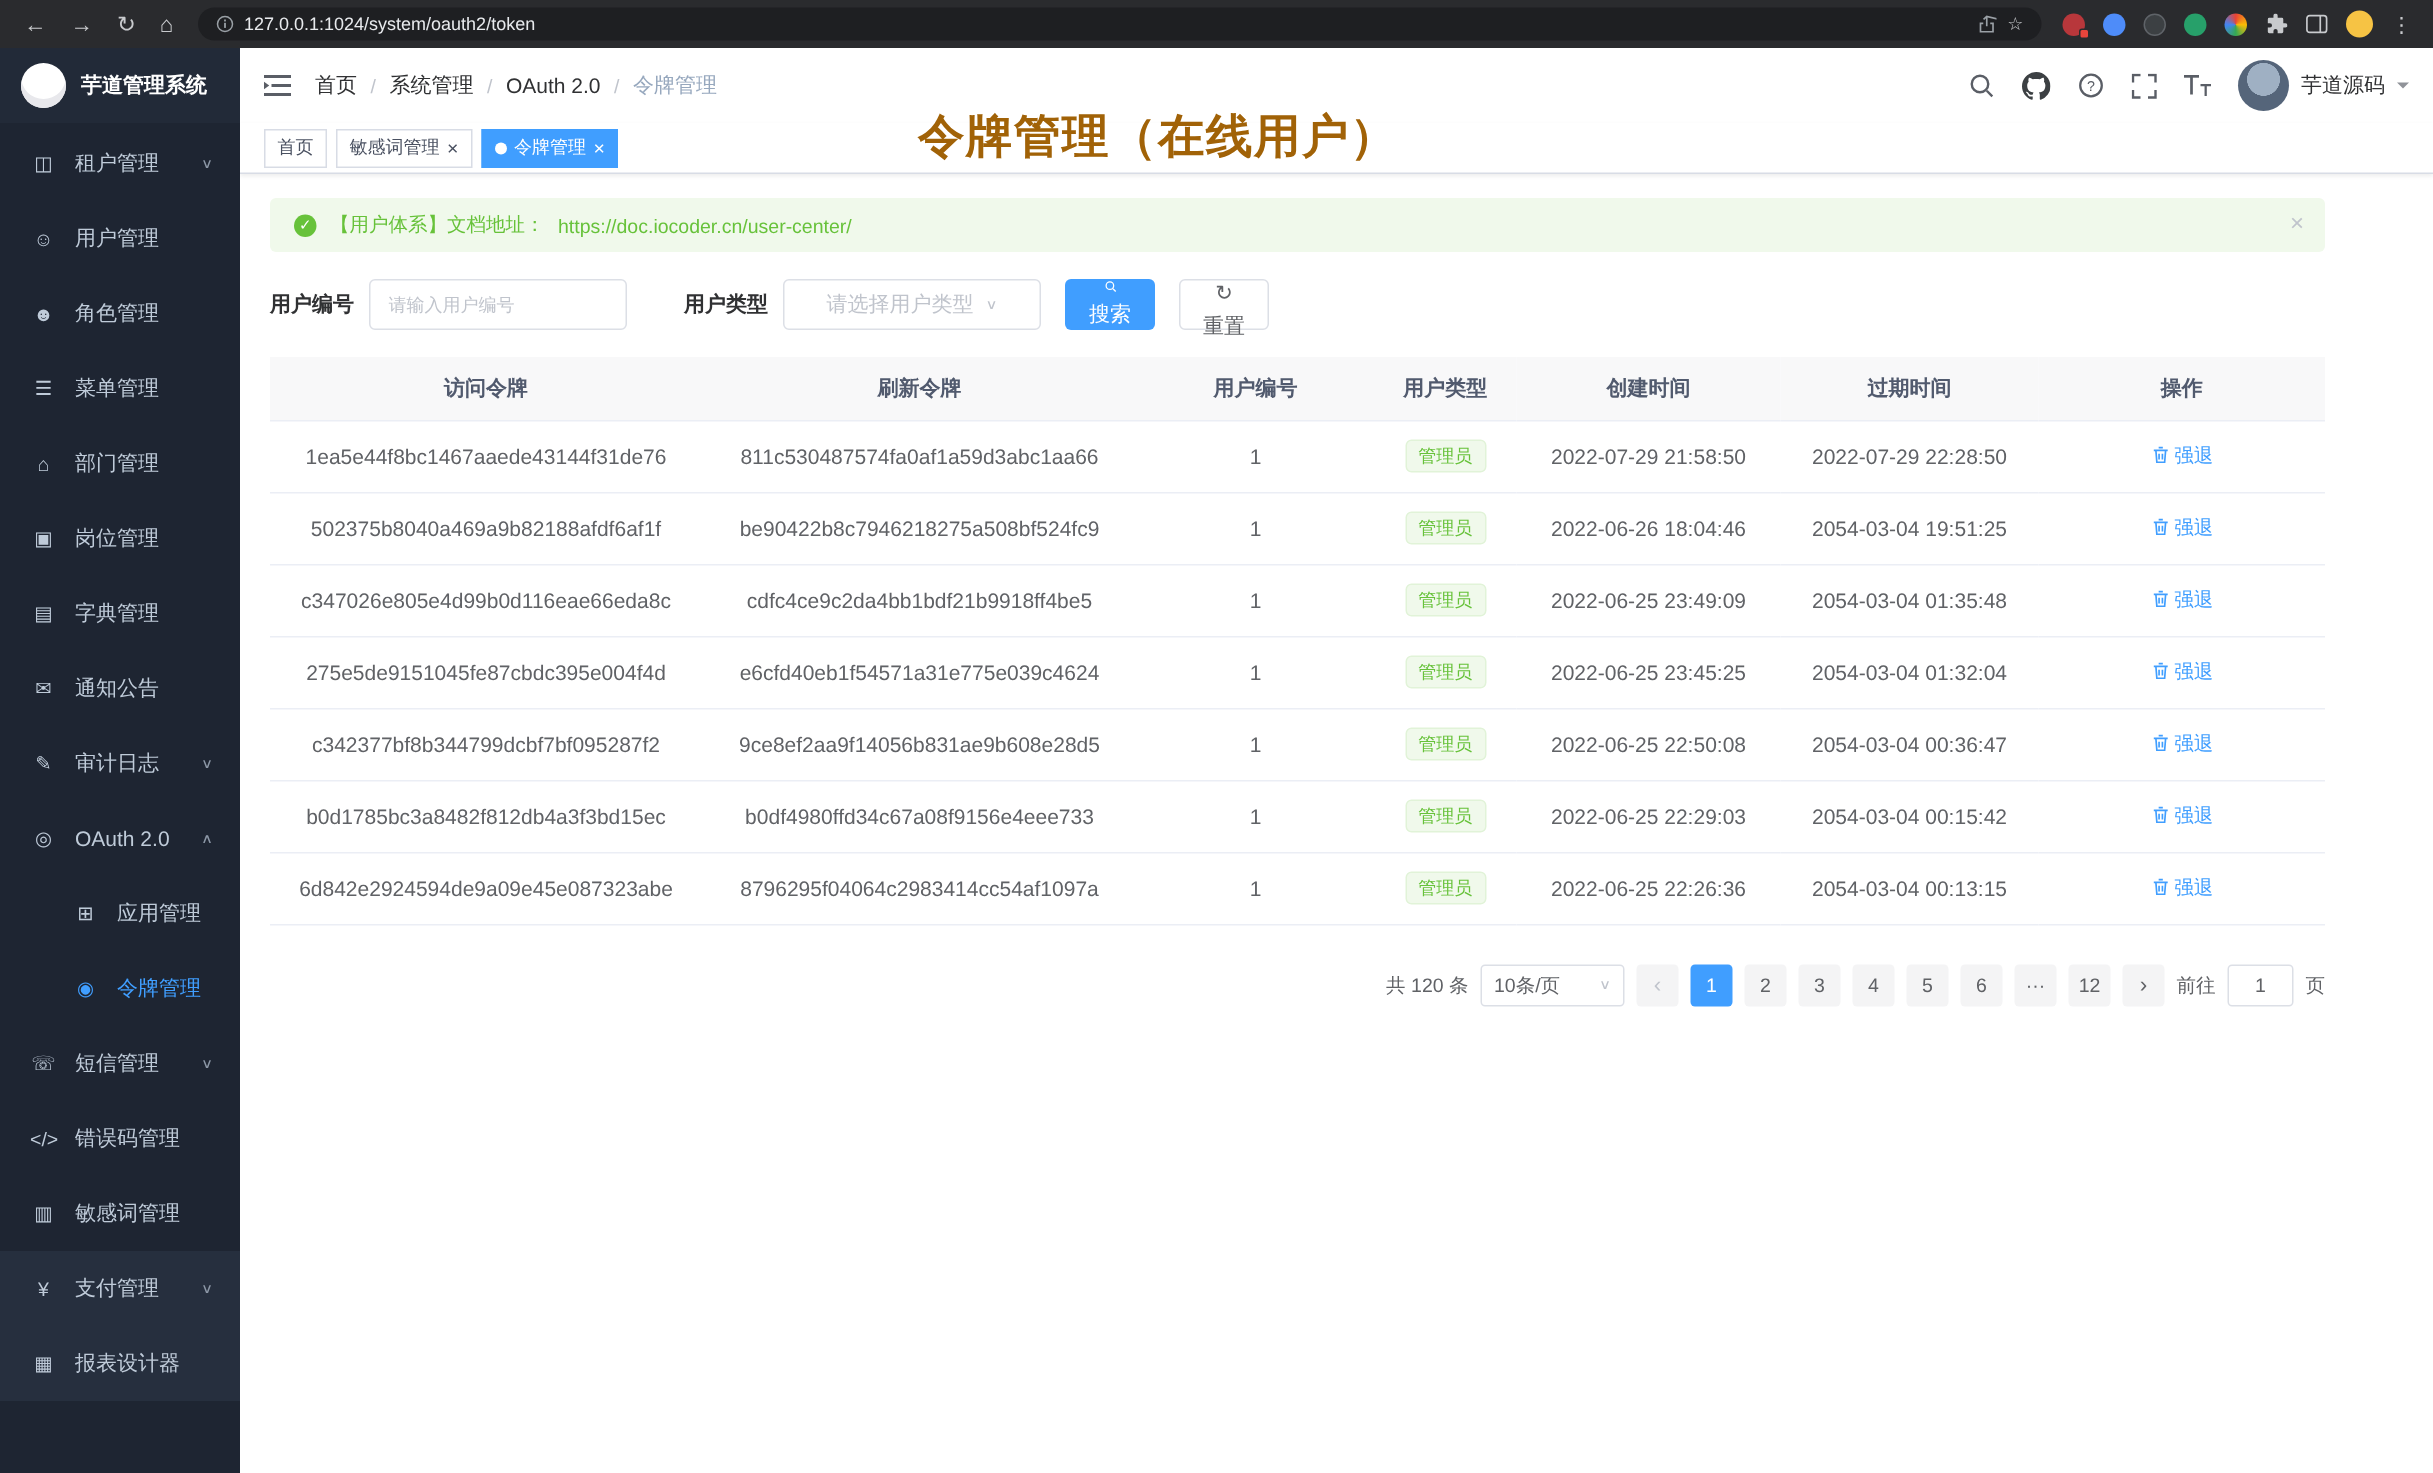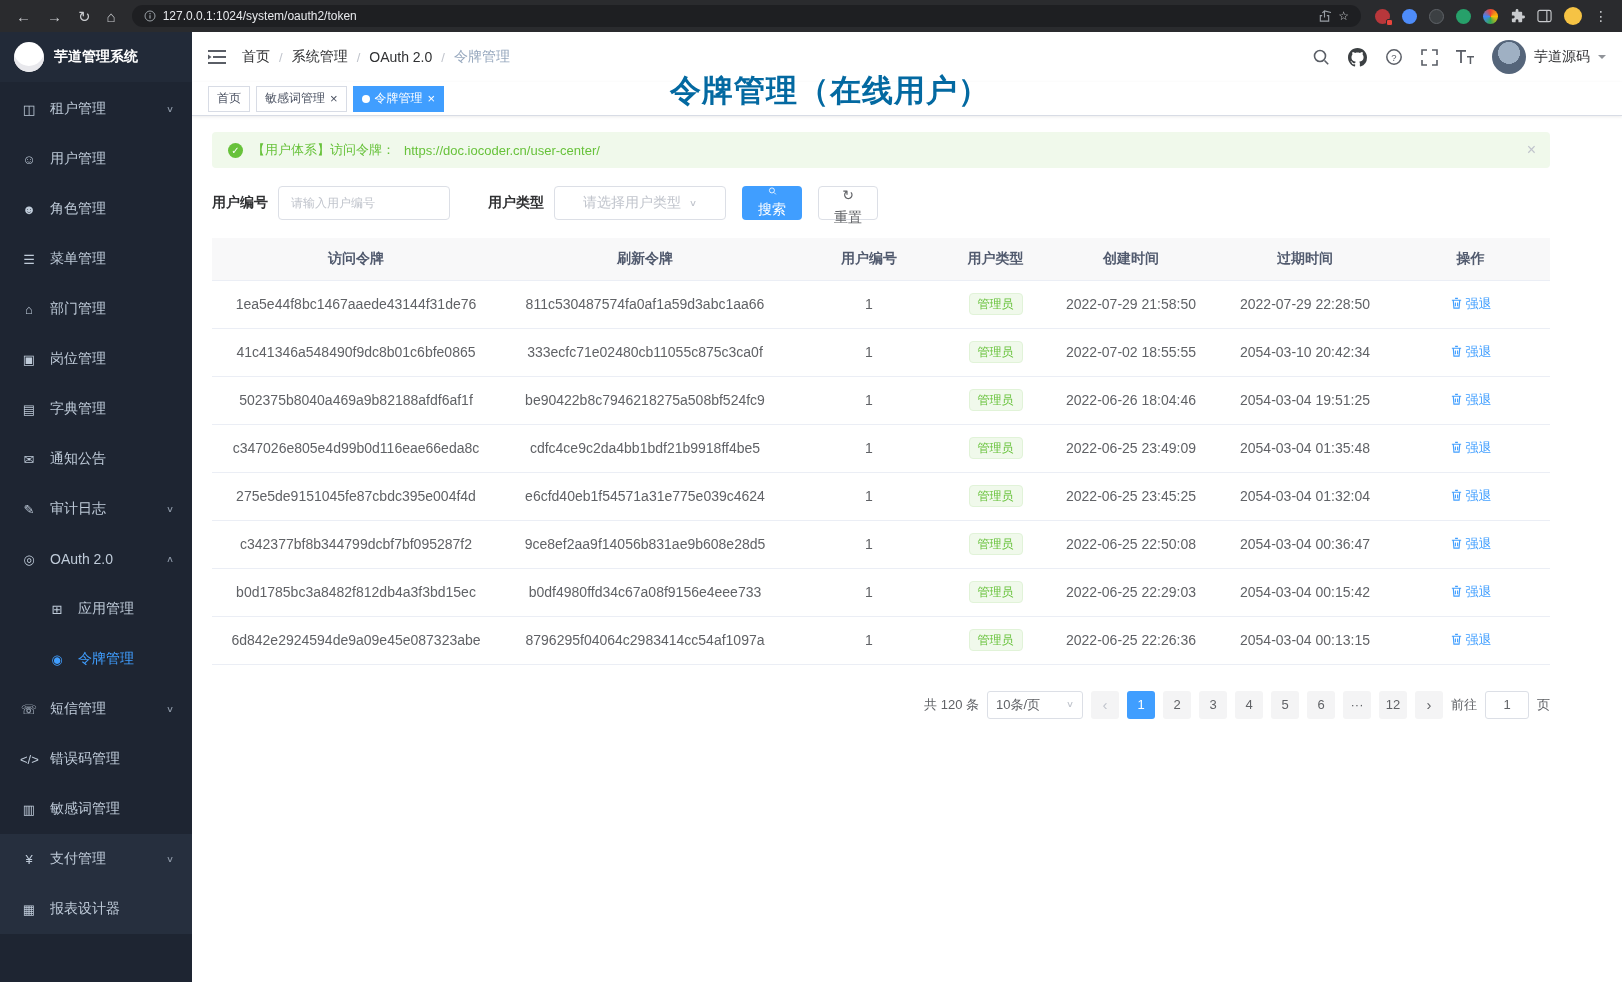--- a/index.html
+++ b/index.html
@@ -15,21 +15,21 @@
   .url-text{flex:1;white-space:nowrap;overflow:hidden;}
   .b-ext{display:flex;align-items:center;gap:12px;padding:0 4px;}
   .ext-dot{width:15px;height:15px;border-radius:50%;display:inline-block;position:relative;cursor:pointer;}
   .ext-badge{position:absolute;right:-3px;bottom:-2px;width:7px;height:7px;background:#e8453c;
     border-radius:2px;border:1px solid #2a2b2e;}
   .b-avatar{width:18px;height:18px;border-radius:50%;background:#f6c344;display:inline-block;cursor:pointer;}
   .b-more{color:#c8cacd;font-size:14px;cursor:pointer;}
 
   
   .app{display:flex;height:950px;}
-  .sidebar{width:192px;flex-shrink:0;background:#1e2532;display:flex;flex-direction:column;}
+  .sidebar{width:160px;flex-shrink:0;background:#1e2532;display:flex;flex-direction:column;}
   .logo-row{height:50px;display:flex;align-items:center;gap:10px;padding:0 14px;background:#222a38;cursor:pointer;}
   .logo-img{width:30px;height:30px;border-radius:50%;background:#fff;flex-shrink:0;
     box-shadow:inset 0 -6px 0 #e8e8ec;}
   .logo-title{color:#fff;font-size:14px;font-weight:700;white-space:nowrap;}
   .menu{flex:1;padding-top:2px;overflow:hidden;}
   .menu-item{height:50px;display:flex;align-items:center;gap:12px;color:#bfcbd9;font-size:14px;
     position:relative;cursor:pointer;white-space:nowrap;}
   .menu-item.top{padding-left:20px;}
   .menu-item.sub{padding-left:48px;}
   .menu-item.active{color:#409eff;}
@@ -101,21 +101,21 @@
     align-items:center;justify-content:space-between;padding:0 8px;cursor:pointer;}
   .pages{display:flex;align-items:center;gap:8px;}
   .pbtn{min-width:28px;height:28px;border-radius:3px;background:#f4f4f5;display:inline-flex;
     align-items:center;justify-content:center;font-size:13px;color:#606266;cursor:pointer;padding:0 5px;}
   .pbtn.active{background:#409eff;color:#fff;}
   .pbtn.nav{font-size:15px;}
   .pbtn.prev{color:#c0c4cc;}
   .goto-input{width:44px;height:28px;border:1px solid #dcdfe6;border-radius:3px;text-align:center;
     font-size:13px;color:#606266;outline:none;font-family:inherit;}
 
-  .annotation{position:absolute;left:478px;top:38px;font-size:31px;font-weight:700;color:#0369a1;
+  .annotation{position:absolute;left:452px;top:38px;font-size:31px;font-weight:700;color:#a16207;
     letter-spacing:1px;z-index:50;pointer-events:none;}
 </style>
 </head>
 <body>
 
 <div class="browser">
   <div class="b-nav">
     <span class="b-btn">←</span>
     <span class="b-btn">→</span>
     <span class="b-btn">↻</span>
@@ -341,21 +341,21 @@
     <span class="tag-dot"></span>
     <span class="tag-label">令牌管理</span>
     <span class="tag-close">×</span>
   </span>
 </div>
 
     <div class="content">
 
       <div class="alert">
         <span class="alert-check">✓</span>
-        <span>【用户体系】访问令牌：</span>
+        <span>【用户体系】文档地址：</span>
         <a class="alert-link">https://doc.iocoder.cn/user-center/</a>
         <span class="alert-close">×</span>
       </div>
 
       <div class="filter">
         <span class="f-label">用户编号</span>
         <input class="f-input" placeholder="请输入用户编号" style="">
         <span class="f-label second">用户类型</span>
         <div class="f-select">
           <span>请选择用户类型</span>
@@ -415,38 +415,20 @@
     <td>
       <span class="action">
         <svg width="13" height="13" viewBox="0 0 14 14" fill="none" stroke="currentColor" stroke-width="1.2">
                       <path d="M2 3.5h10M5.5 1.5h3M3.5 3.5l.7 8.5h5.6l.7-8.5M5.8 6v4M8.2 6v4"></path>
                     </svg>
         <span class="action-label">强退</span>
       </span>
     </td>
   </tr>
 
-  <tr>
-    <td class="c-access">41c41346a548490f9dc8b01c6bfe0865</td>
-    <td class="c-refresh">333ecfc71e02480cb11055c875c3ca0f</td>
-    <td class="c-uid">1</td>
-    <td>
-      <span class="badge">管理员</span>
-    </td>
-    <td class="c-create">2022-07-02 18:55:55</td>
-    <td class="c-expire">2054-03-10 20:42:34</td>
-    <td>
-      <span class="action">
-        <svg width="13" height="13" viewBox="0 0 14 14" fill="none" stroke="currentColor" stroke-width="1.2">
-                      <path d="M2 3.5h10M5.5 1.5h3M3.5 3.5l.7 8.5h5.6l.7-8.5M5.8 6v4M8.2 6v4"></path>
-                    </svg>
-        <span class="action-label">强退</span>
-      </span>
-    </td>
-  </tr>
 
   <tr>
     <td class="c-access">502375b8040a469a9b82188afdf6af1f</td>
     <td class="c-refresh">be90422b8c7946218275a508bf524fc9</td>
     <td class="c-uid">1</td>
     <td>
       <span class="badge">管理员</span>
     </td>
     <td class="c-create">2022-06-26 18:04:46</td>
     <td class="c-expire">2054-03-04 19:51:25</td>

